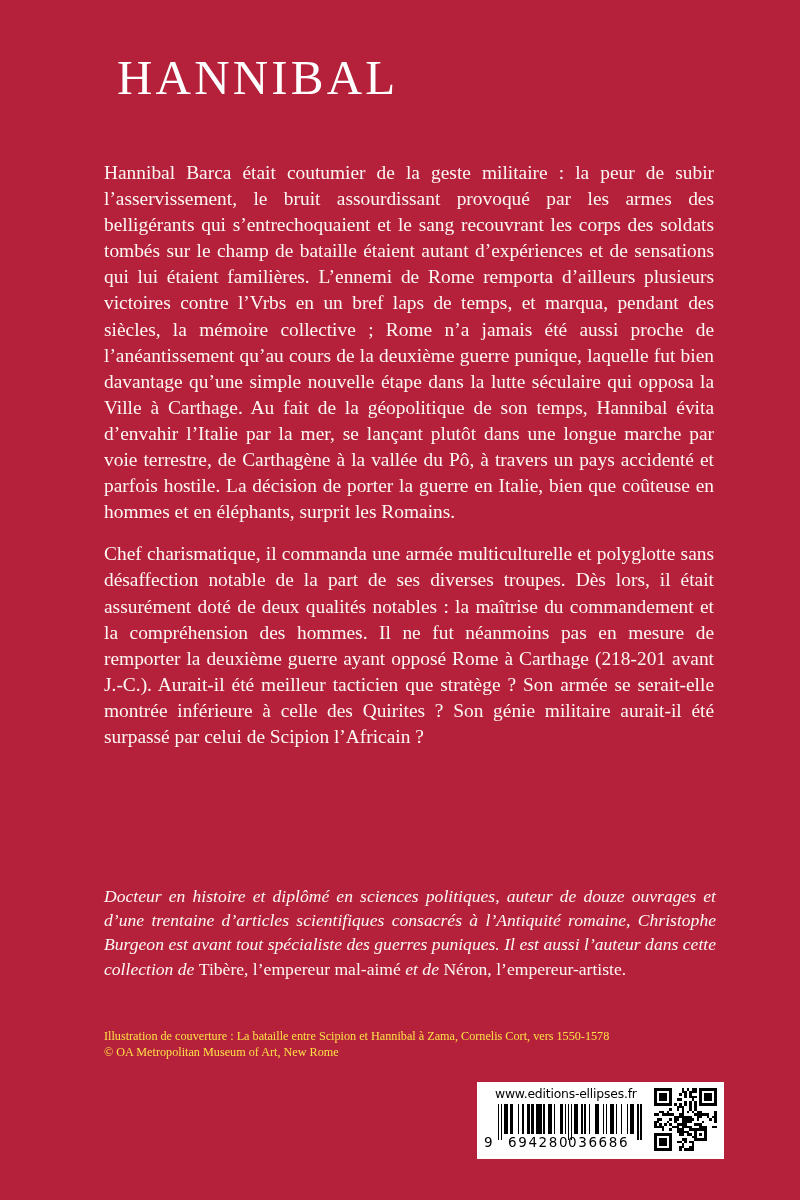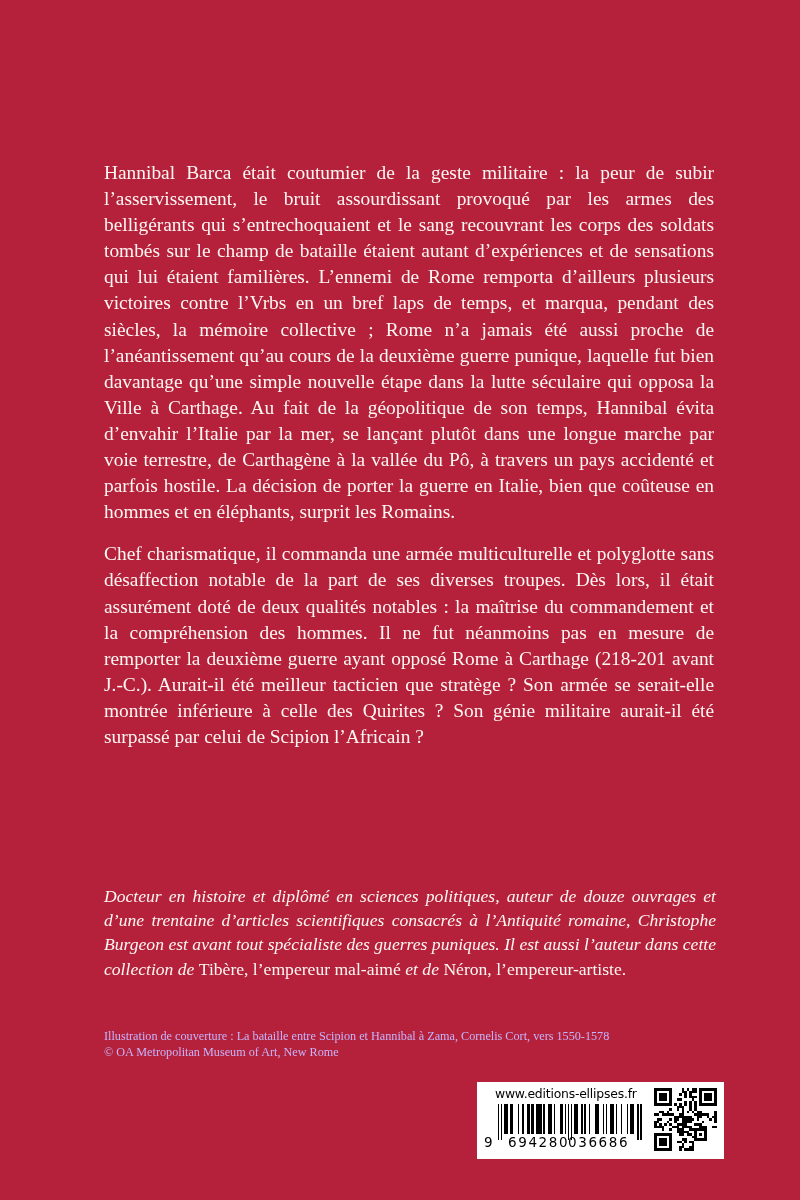--- a/index.html
+++ b/index.html
@@ -61,21 +61,21 @@
     text-justify: inter-word;
   }
   .bio .roman {
     font-style: normal;
   }
   .credits {
     position: absolute;
     left: 104px;
     top: 1028px;
     width: 620px;
-    color: #c4b5fd;
+    color: #fde047;
     font-size: 12.2px;
     line-height: 16px;
     font-style: normal;
   }
   .credits div {
     white-space: nowrap;
   }
 
   
   .barcode-block {
@@ -167,20 +167,21 @@
   .qr i {
     display: block;
     background: #000;
   }
 </style>
 </head>
 <body>
 
 <div id="cover">
 
+  <div class="title">HANNIBAL</div>
 
   <div class="blurb">
     <p>Hannibal Barca était coutumier de la geste militaire : la peur de subir l’asservissement, le bruit assourdissant provoqué par les armes des belligérants qui s’entrechoquaient et le sang recouvrant les corps des soldats tombés sur le champ de bataille étaient autant d’expériences et de sensations qui lui étaient familières. L’ennemi de Rome remporta d’ailleurs plusieurs victoires contre l’Vrbs en un bref laps de temps, et marqua, pendant des siècles, la mémoire collective ; Rome n’a jamais été aussi proche de l’anéantissement qu’au cours de la deuxième guerre punique, laquelle fut bien davantage qu’une simple nouvelle étape dans la lutte séculaire qui opposa la Ville à Carthage. Au fait de la géopolitique de son temps, Hannibal évita d’envahir l’Italie par la mer, se lançant plutôt dans une longue marche par voie terrestre, de Carthagène à la vallée du Pô, à travers un pays accidenté et parfois hostile. La décision de porter la guerre en Italie, bien que coûteuse en hommes et en éléphants, surprit les Romains.</p>
     <p>Chef charismatique, il commanda une armée multiculturelle et polyglotte sans désaffection notable de la part de ses diverses troupes. Dès lors, il était assurément doté de deux qualités notables : la maîtrise du commandement et la compréhension des hommes. Il ne fut néanmoins pas en mesure de remporter la deuxième guerre ayant opposé Rome à Carthage (218-201 avant J.-C.). Aurait-il été meilleur tacticien que stratège ? Son armée se serait-elle montrée inférieure à celle des Quirites ? Son génie militaire aurait-il été surpassé par celui de Scipion l’Africain ?</p>
   </div>
 
   <div class="bio"><span>Docteur en histoire et diplômé en sciences politiques, auteur de douze ouvrages et d’une trentaine d’articles scientifiques consacrés à l’Antiquité romaine, Christophe Burgeon est avant tout spécialiste des guerres puniques. Il est aussi l’auteur dans cette collection de </span><span class="roman">Tibère, l’empereur mal-aimé</span><span> et de </span><span class="roman">Néron, l’empereur-artiste</span><span class="roman">.</span></div>
 
   <div class="credits">
     <div>Illustration de couverture : La bataille entre Scipion et Hannibal à Zama, Cornelis Cort, vers 1550-1578</div>

